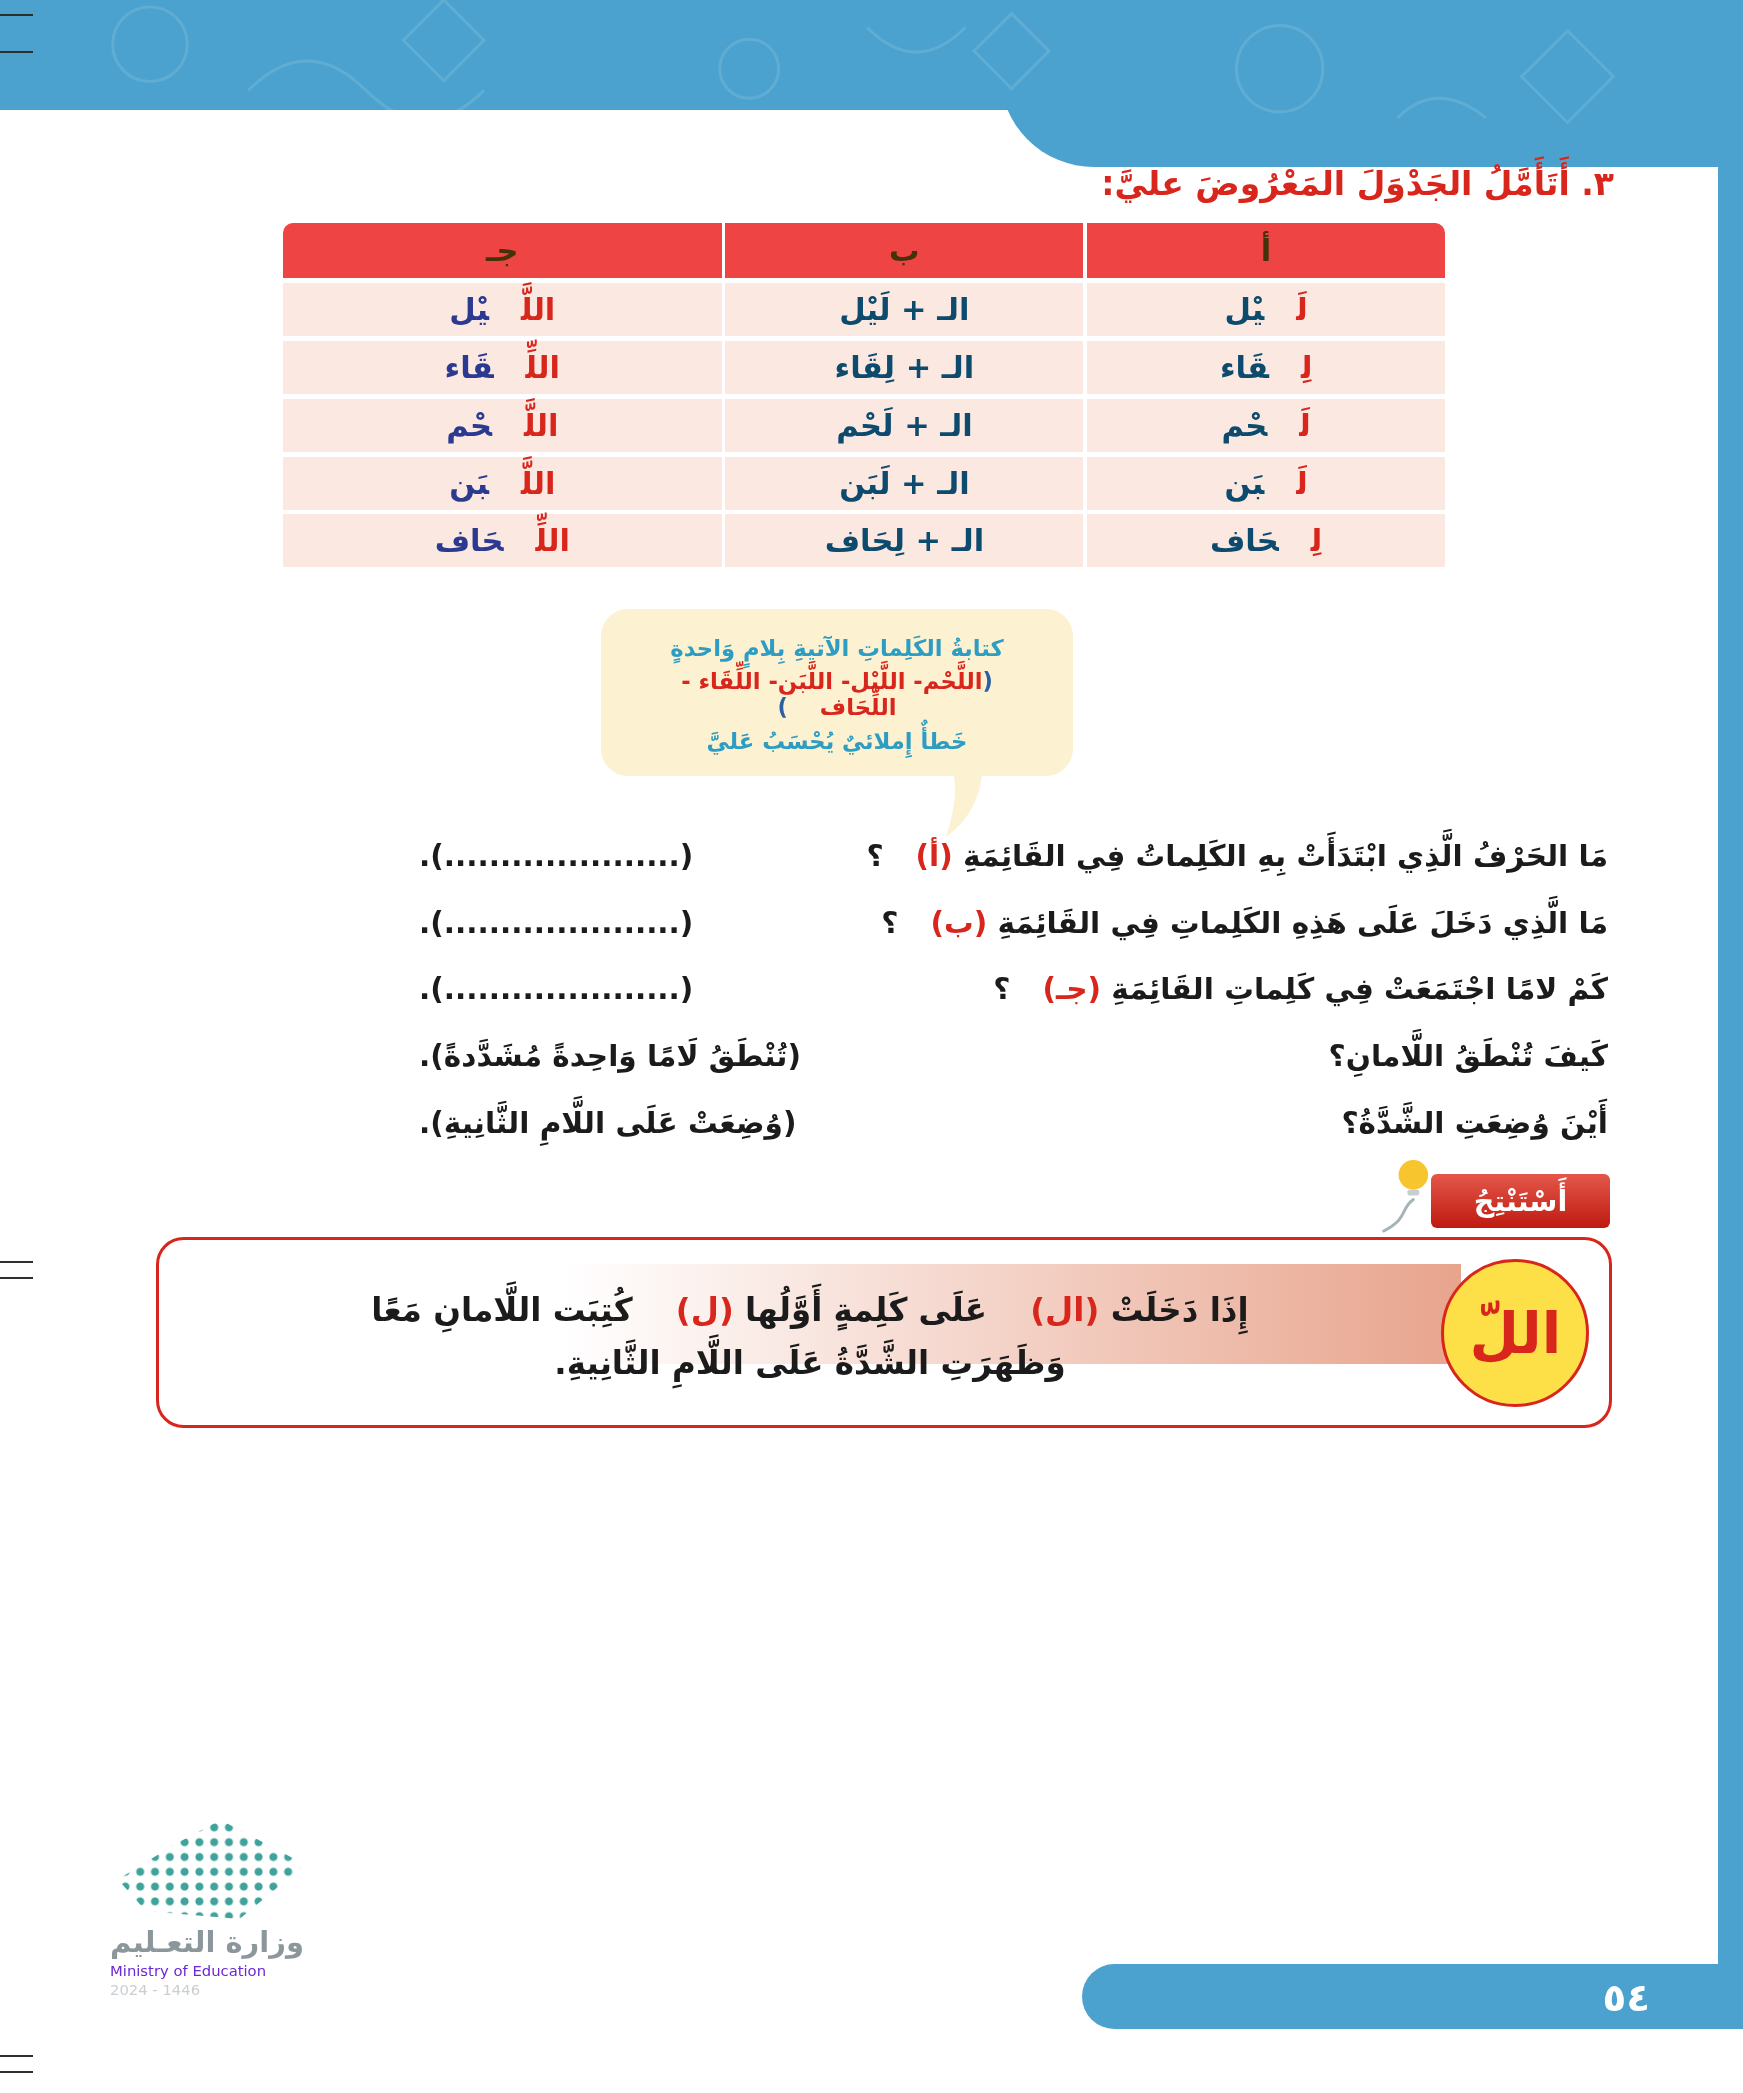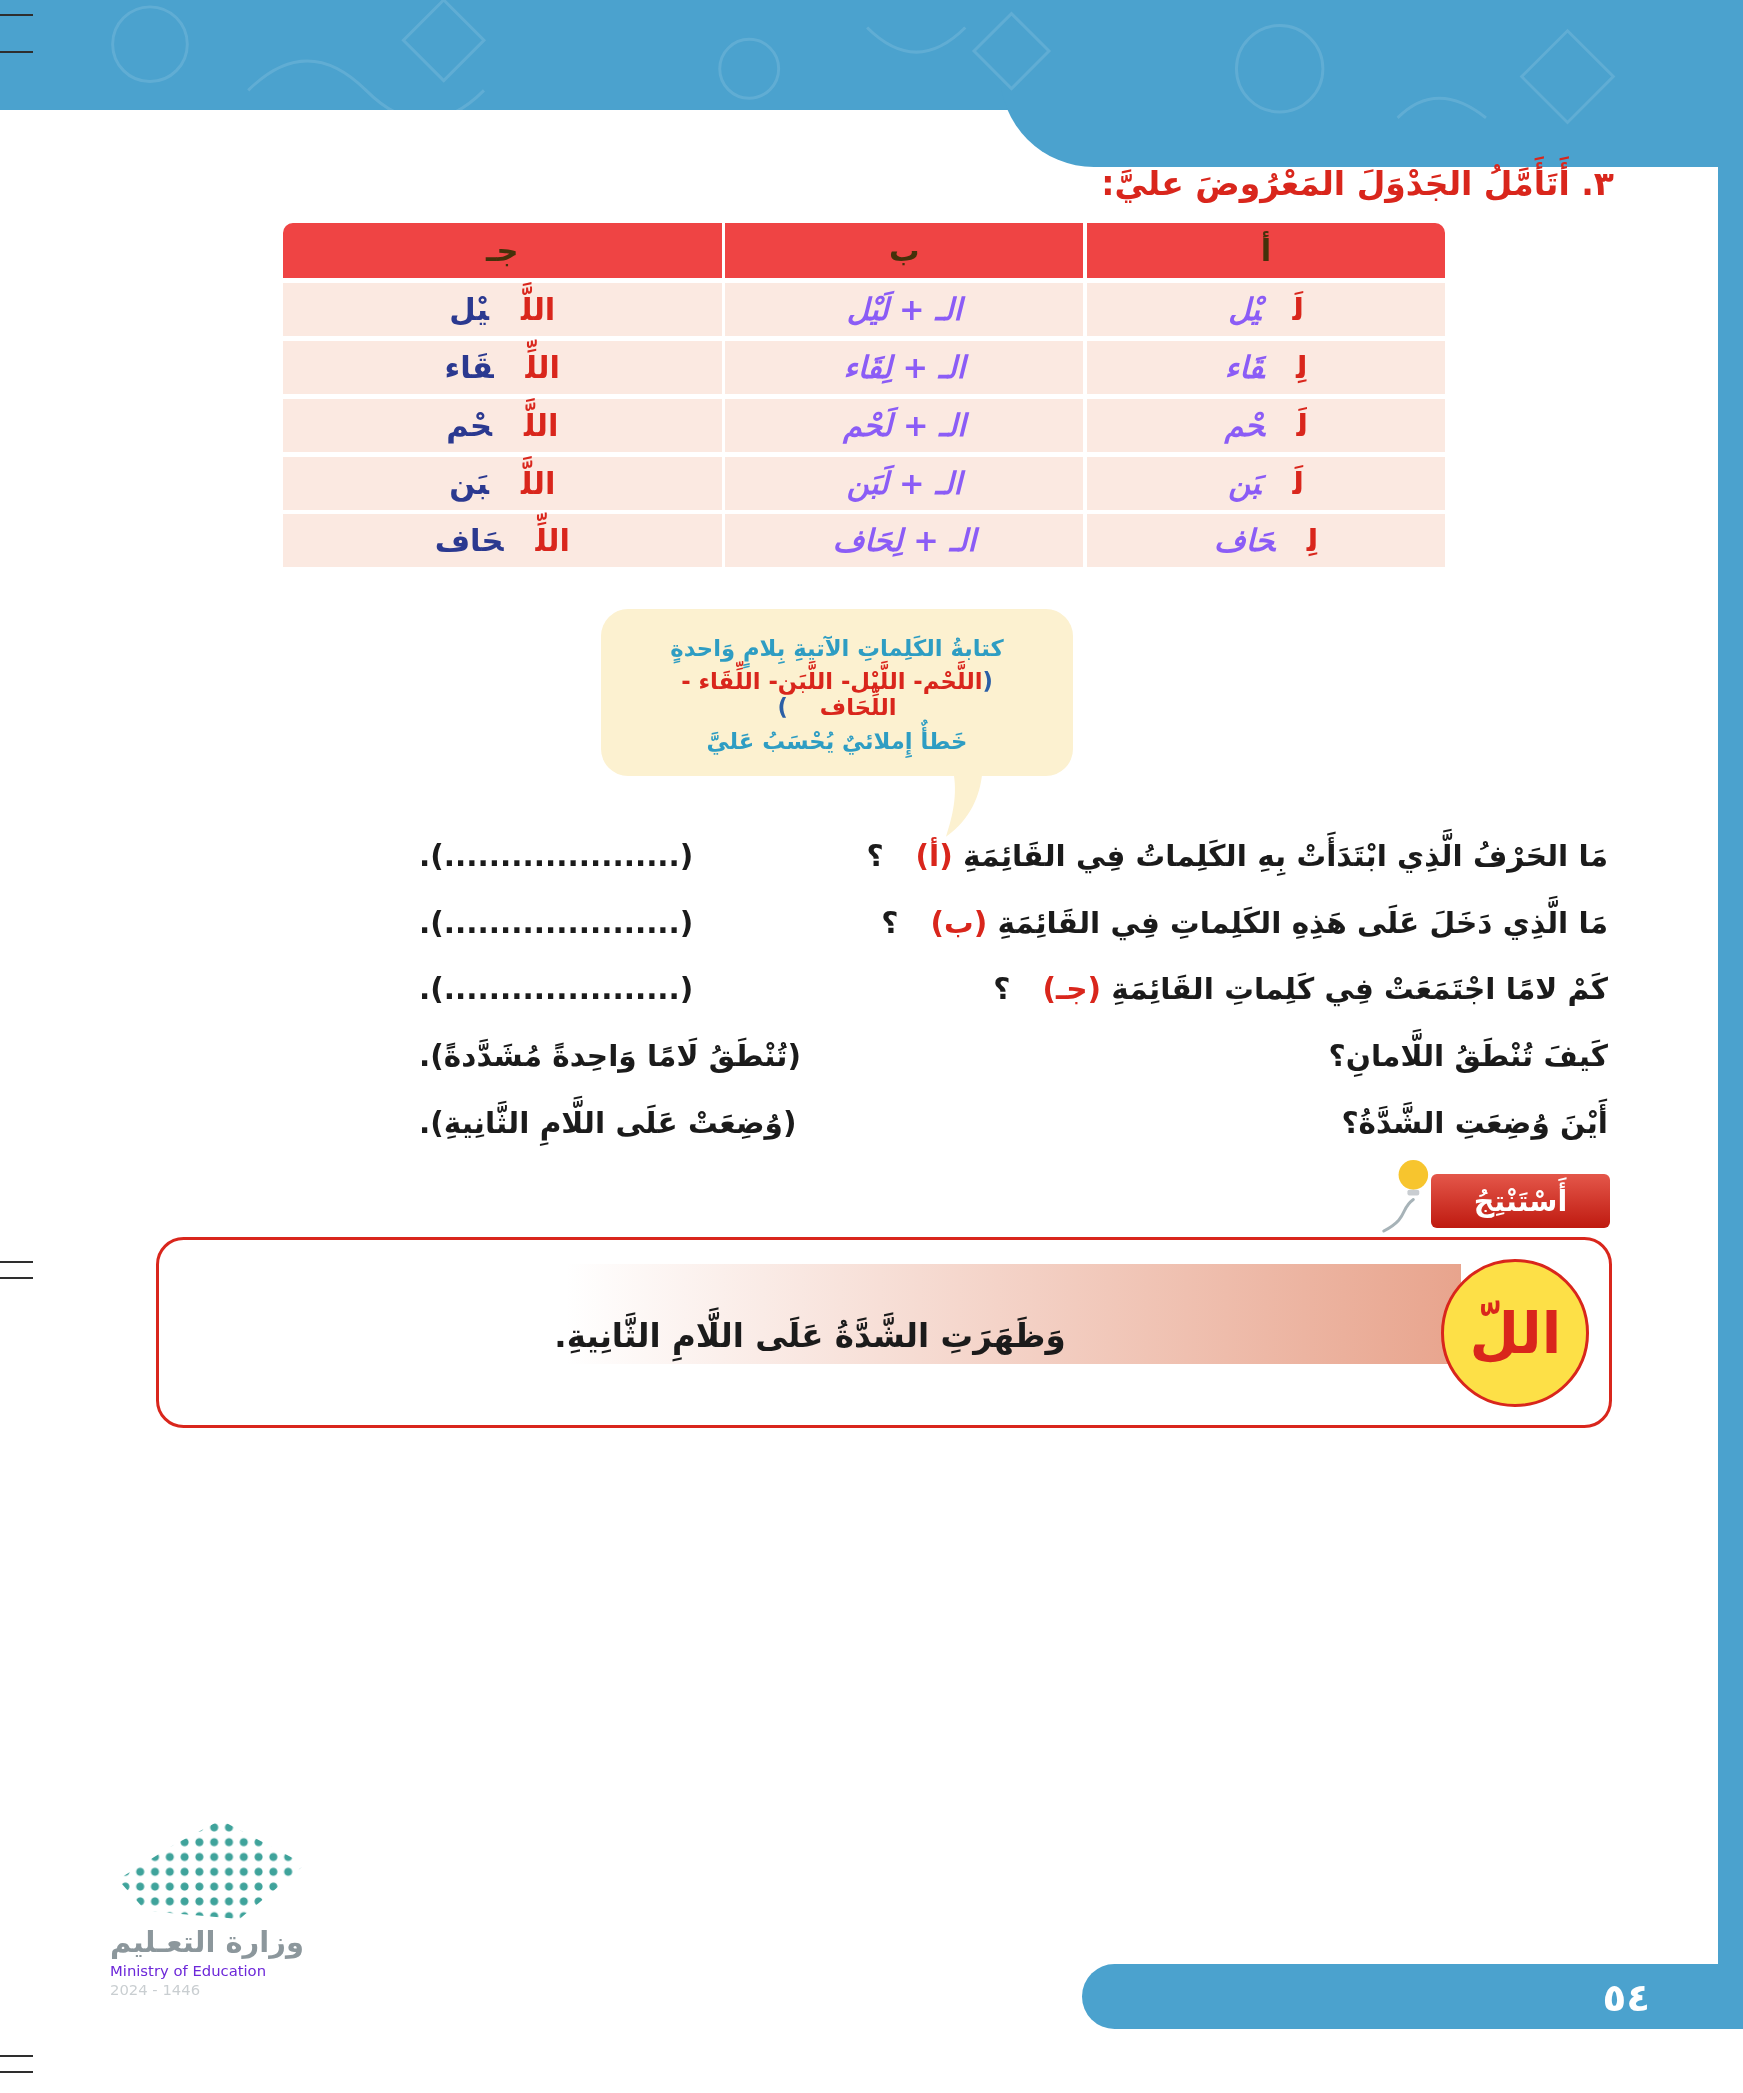--- a/index.html
+++ b/index.html
@@ -26,21 +26,21 @@
   
   .table { position:absolute; top:223px; left:283px; width:1162px; direction:rtl; }
   .thead { display:flex; gap:3.9px; border-radius:9.9px 9.9px 0 0; overflow:hidden; }
   .th { height:55px; background:#ef4444; display:flex; align-items:center; justify-content:center;
         font-size:30.5px; font-weight:bold; color:#45310A; }
   .col-a { flex:31 1 0; } .col-b { flex:31 1 0; } .col-c { flex:38 1 0; }
   .trow { display:flex; gap:3.9px; margin-top:4.9px; }
   .cell { height:53px; background:#FBE9E1; display:flex; align-items:center; justify-content:center;
           font-size:30.5px; font-weight:bold; color:#231F20; }
   .red  { color:#D9261C;margin-left:32px; }
-  .dark { color:#8b5cf6;font-style:italic; }
+  .dark { color:#0c4a6e; }
   .navy { color:#2B3990; }
 
   
   .bubble { position:absolute; top:609px; left:601px; width:472px; background:#FCF1D0;
             border-radius:27px; padding:19.7px 17.7px 15.8px; text-align:center; direction:rtl; }
   .b1, .b3 { color:#2E9DC3; font-size:22.7px; font-weight:bold; margin:5.9px 0; }
   .b2 { font-size:22.7px; font-weight:bold; margin:7.9px 0; }
   .b2 .paren { color:#2B5FA6; }
   .tail { position:absolute; left:345px; bottom:-63px; }
 
@@ -216,20 +216,21 @@
       <circle cx="46" cy="17" r="15" fill="#F7C52E"></circle>
       <rect x="40" y="32" width="12" height="6" rx="2" fill="#C9CDD1"></rect>
       <path d="M46 42 C 32 52, 42 60, 16 74" stroke="#A7B3B8" stroke-width="3" fill="none" stroke-linecap="round"></path>
     </svg>
   </div>
   <div class="badge">أَسْتَنْتِجُ</div>
 
   <div class="conclusion">
     <div class="grad"></div>
     <div class="ctext">
+      <div><span>إِذَا دَخَلَتْ </span><span class="red">(ال)</span><span> عَلَى كَلِمةٍ أَوَّلُها </span><span class="red">(ل)</span><span> كُتِبَت اللَّامانِ مَعًا</span></div>
       <div>وَظَهَرَتِ الشَّدَّةُ عَلَى اللَّامِ الثَّانِيةِ.</div>
     </div>
     <div class="ccircle">اللّ</div>
   </div>
 
   <div class="footer">
     <div class="logo-dots"></div>
     <div class="min-ar">وزارة التعـليم</div>
     <div class="min-en">Ministry of Education</div>
     <div class="min-yr">2024 - 1446</div>

